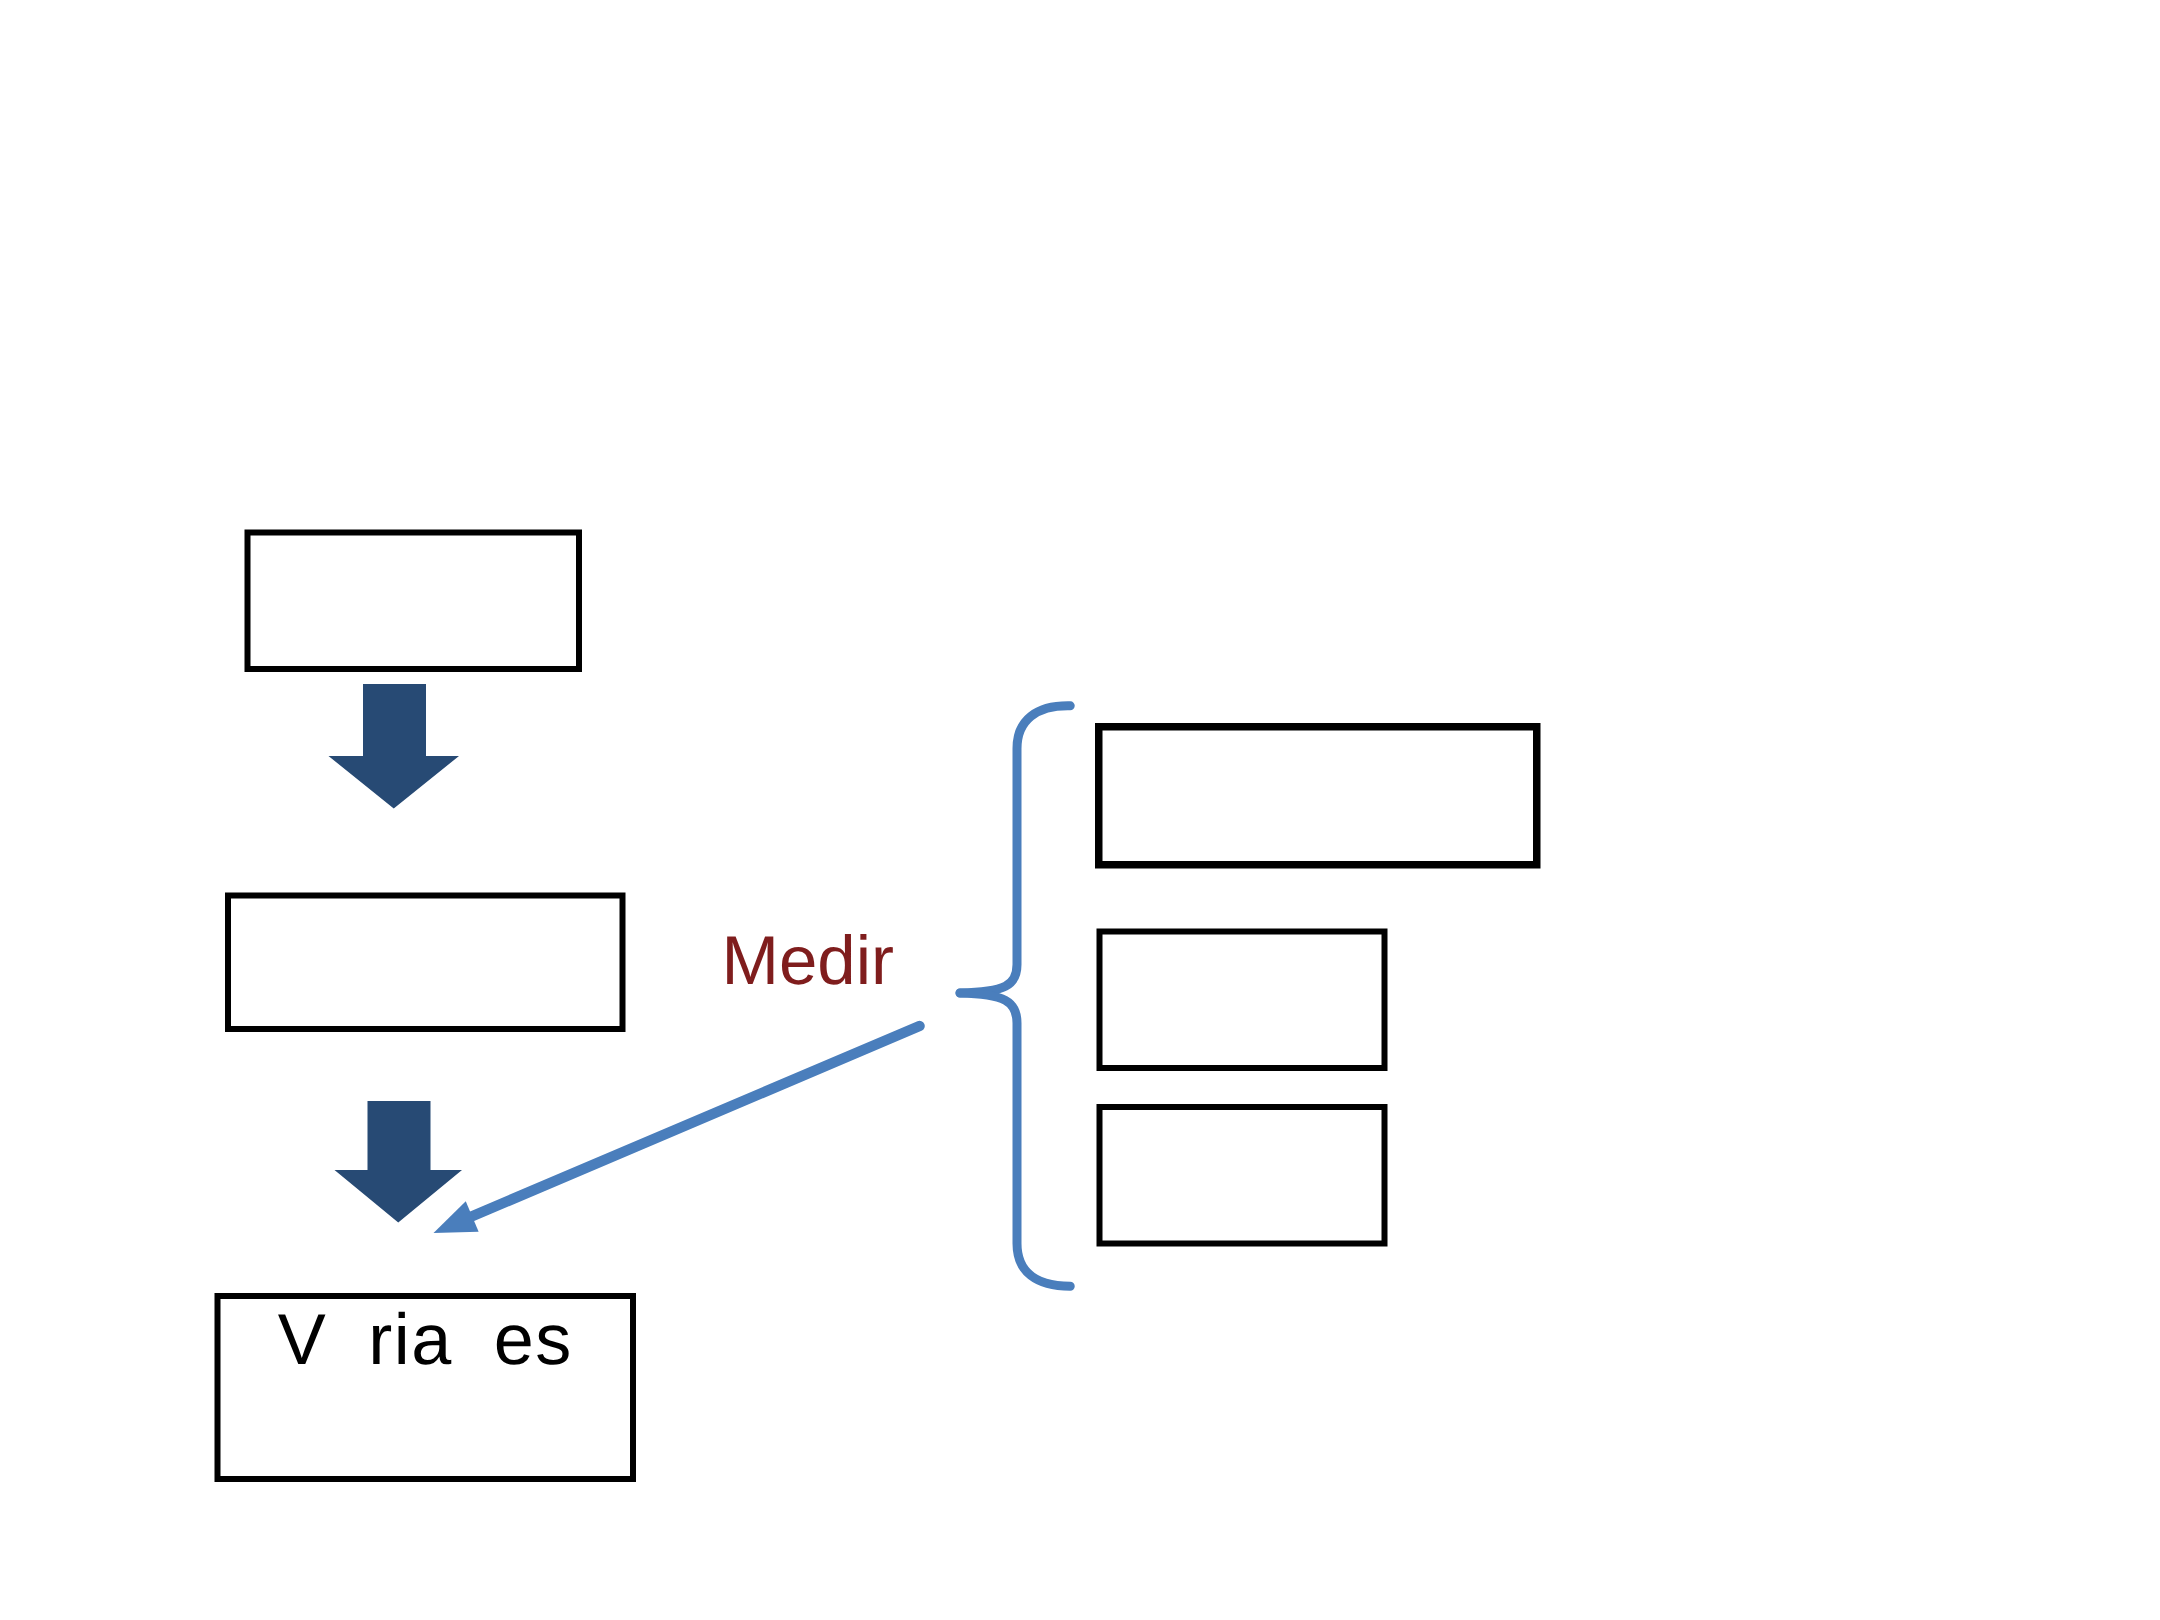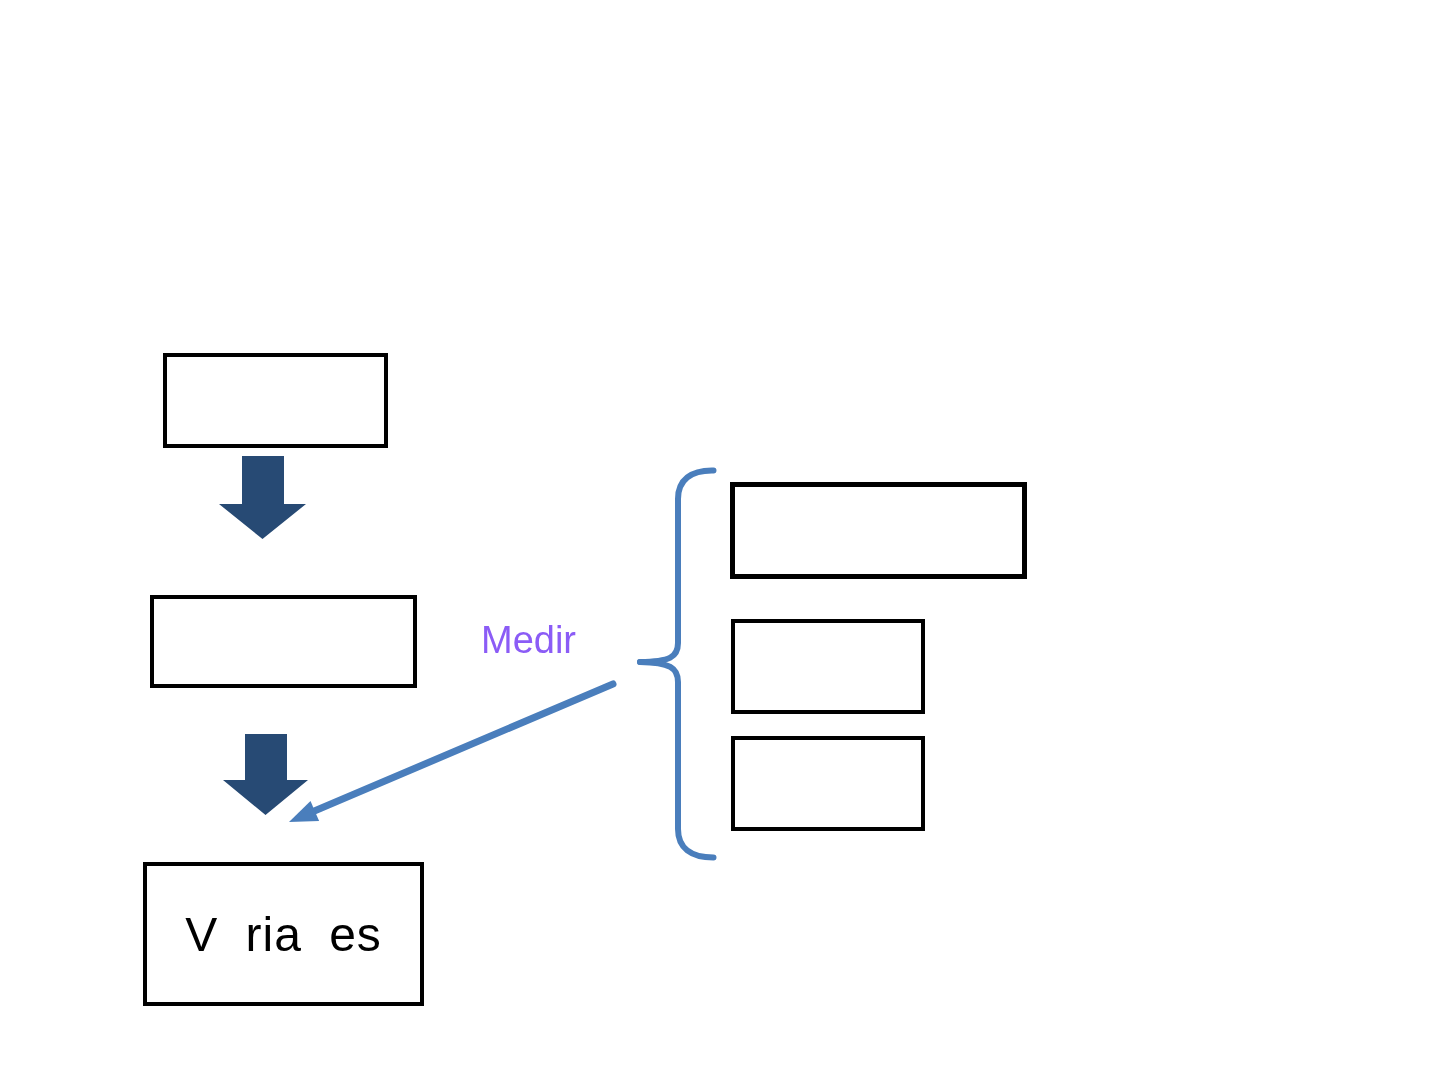--- a/index.html
+++ b/index.html
@@ -17,41 +17,41 @@
   }
   .box {
     position: absolute;
     box-sizing: border-box;
     border: 4px solid #000000;
     background: #ffffff;
   }
   .box-top-left   { left: 163px; top: 353px; width: 225px; height: 95px; }
   .box-mid-left   { left: 150px; top: 595px; width: 267px; height: 93px; }
   .box-variables  {
-    left: 143px; top: 862px; width: 281px; height: 144px;
-    display: flex; align-items: center; justify-content: center;
+    left: 143px; top: 862px; width: 281px; height: 126px;
+    display: flex; justify-content: center;
   }
   .box-right-1 { left: 730px; top: 482px; width: 297px; height: 97px; border-width: 5px; }
   .box-right-2 { left: 731px; top: 619px; width: 194px; height: 95px; }
   .box-right-3 { left: 731px; top: 736px; width: 194px; height: 95px; }
 
   .variables-text {
     font-size: 48px;
     color: #000000;
     word-spacing: 13px;
     white-space: pre;
     letter-spacing: 1px;
   }
   .medir-label {
     position: absolute;
     left: 481px;
     top: 621px;
-    font-size: 38px;
+    font-size: 46px;
     line-height: 38px;
-    color: #8b5cf6;
+    color: #7f1d1d;
   }
   .overlay {
     position: absolute;
     left: 0;
     top: 0;
     width: 1440px;
     height: 1080px;
     pointer-events: none;
   }
 </style>

